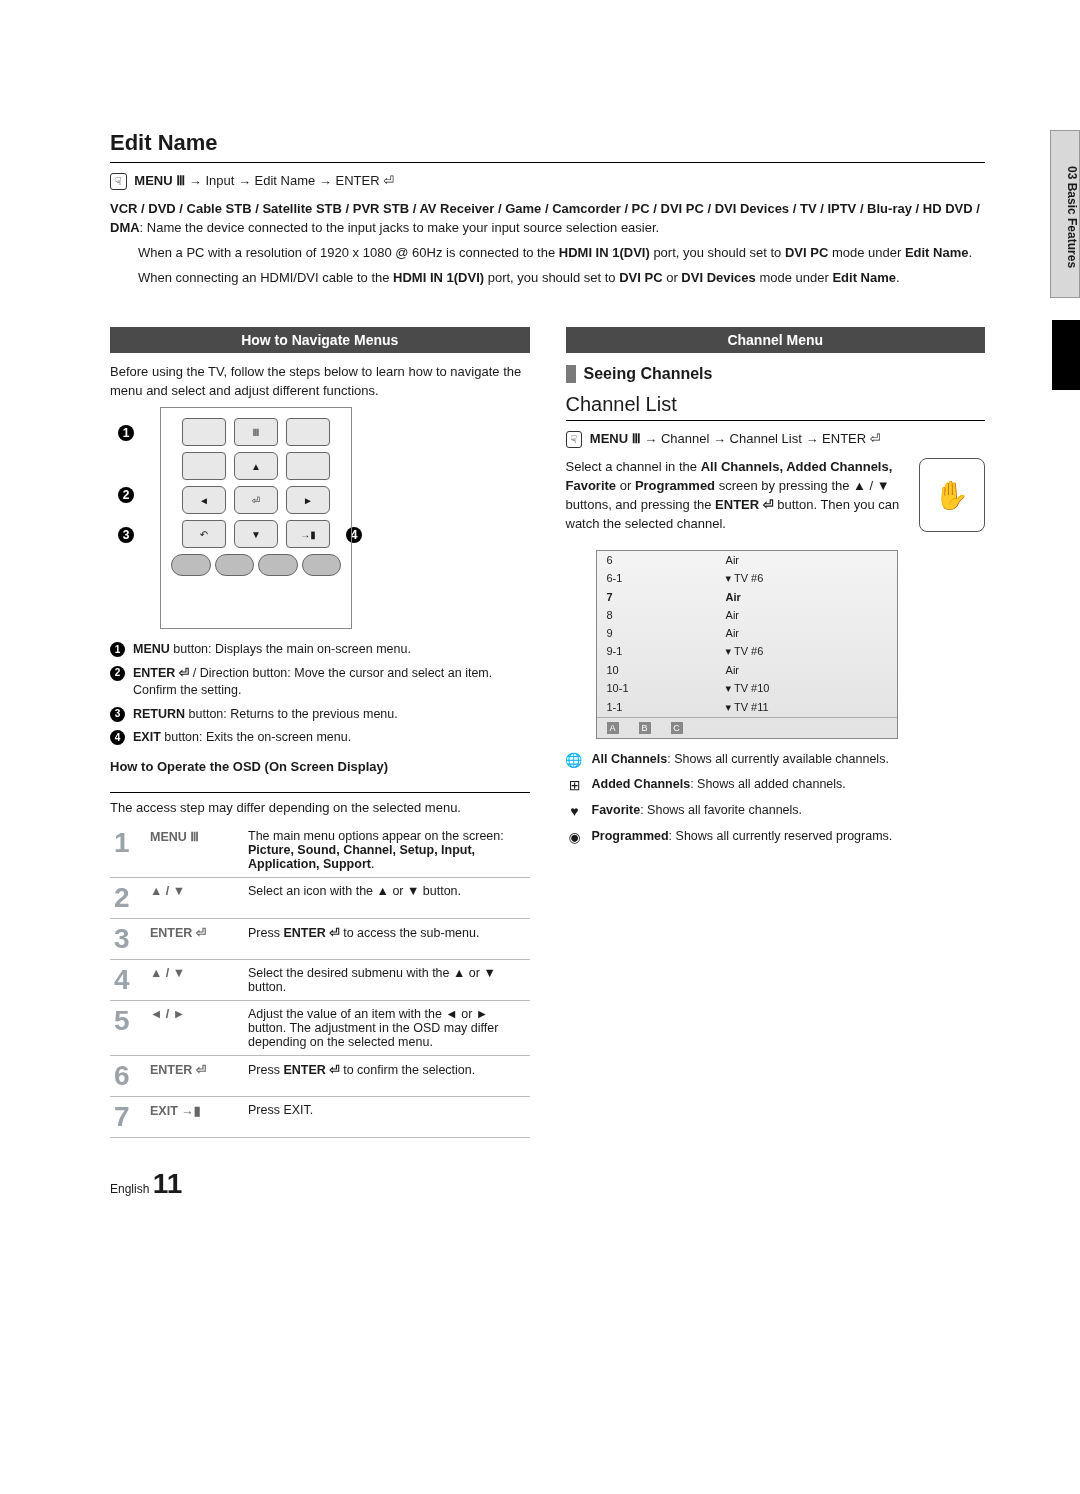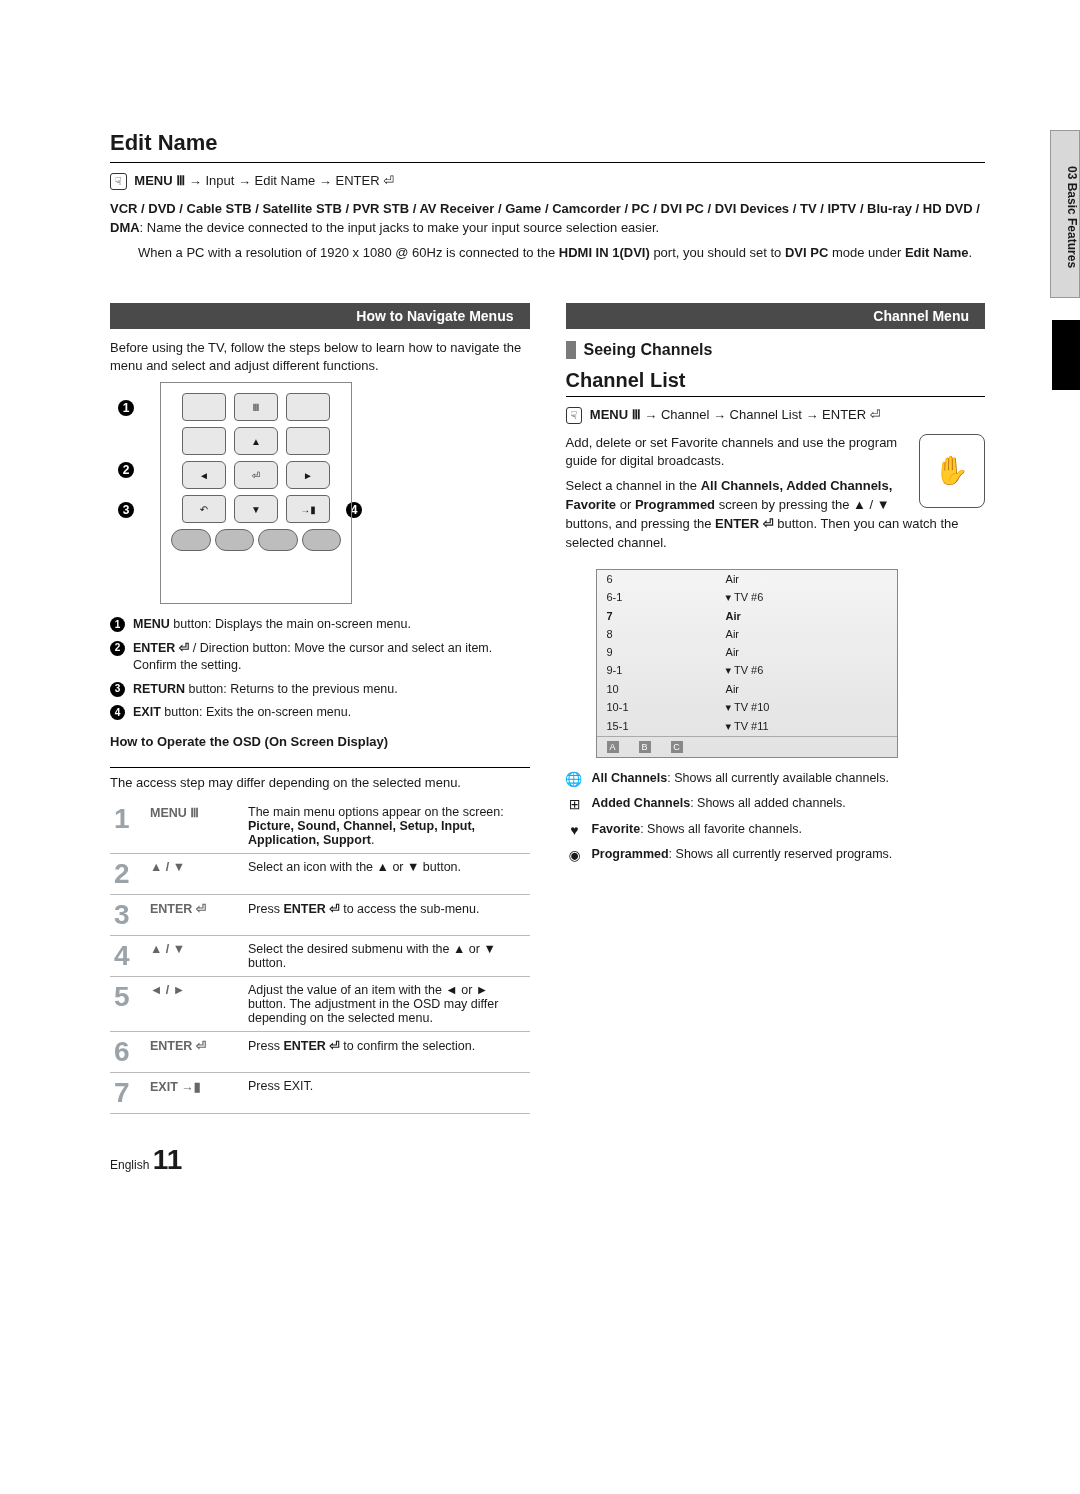--- a/index.html
+++ b/index.html
@@ -72,36 +72,36 @@
     gap: 36px;
     margin-top: 40px;
   }
   .col {
     flex: 1;
     min-width: 0;
   }
   .dark-header {
     background: #4a4a4a;
     color: #fff;
-    text-align: right;
+    text-align: center;
     font-weight: bold;
     font-size: 14px;
     padding: 5px 16px;
     margin-bottom: 10px;
   }
   .sub-head {
     font-size: 16px;
     font-weight: bold;
     border-left: 10px solid #7a7a7a;
     padding-left: 8px;
     margin: 12px 0 8px 0;
   }
   .feature-title {
     font-size: 20px;
-    font-weight: bold;
+    font-weight: normal;
     margin: 10px 0 4px 0;
   }
   .remote-diagram {
     border: 1px solid #888;
     width: 170px;
     height: 200px;
     margin: 6px 0 12px 50px;
     display: flex;
     flex-direction: column;
     gap: 6px;
@@ -288,20 +288,23 @@
   </div>
 
   <p class="body-text">
     <b>VCR / DVD / Cable STB / Satellite STB / PVR STB / AV Receiver / Game / Camcorder / PC / DVI PC / DVI Devices / TV / IPTV / Blu-ray / HD DVD / DMA</b><span>: Name the device connected to the input jacks to make your input source selection easier.</span>
   </p>
 
   <p class="body-text indent">
     <span>When a PC with a resolution of 1920 x 1080 @ 60Hz is connected to the </span><b>HDMI IN 1(DVI)</b><span> port, you should set to </span><b>DVI PC</b><span> mode under </span><b>Edit Name</b><span>.</span>
   </p>
 
+  <p class="body-text indent">
+    <span>When connecting an HDMI/DVI cable to the </span><b>HDMI IN 1(DVI)</b><span> port, you should set to </span><b>DVI PC</b><span> or </span><b>DVI Devices</b><span> mode under </span><b>Edit Name</b><span>.</span>
+  </p>
 
   <div class="columns">
 
     <div class="col">
       <div class="dark-header">How to Navigate Menus</div>
       <p class="body-text">Before using the TV, follow the steps below to learn how to navigate the menu and select and adjust different functions.</p>
 
       <div style="position:relative;">
         <span class="callout" style="left:8px; top:18px;">1</span>
         <span class="callout" style="left:8px; top:80px;">2</span>
@@ -409,21 +412,20 @@
       <hr>
 
       <div class="breadcrumb">
         <span class="hand-icon">☟</span>
         <b><span>MENU</span> Ⅲ</b>
         <span><span> → Channel → Channel List → ENTER</span> ⏎</span>
       </div>
 
       <div class="hand-graphic">✋</div>
 
-      <p class="body-text">Add, delete or set Favorite channels and use the program guide for digital broadcasts.</p>
       <p class="body-text">
         <span>Select a channel in the </span><b>All Channels, Added Channels, Favorite</b><span> or </span><b>Programmed</b><span> screen by pressing the ▲ / ▼ buttons, and pressing the </span><b>ENTER ⏎</b><span> button. Then you can watch the selected channel.</span>
       </p>
 
       <div style="clear:both;"></div>
 
       <div class="channel-panel">
         <table>
           <tbody>
               <tr>
@@ -452,21 +454,21 @@
               </tr>
           <tr>
                 <td>10</td>
                 <td>Air</td>
               </tr>
           <tr>
                 <td>10-1</td>
                 <td>▾ TV #10</td>
               </tr>
           <tr>
-                <td>15-1</td>
+                <td>1-1</td>
                 <td>▾ TV #11</td>
               </tr>
         </tbody>
           </table>
         <div class="footer">
           <span><span class="box">A</span></span>
           <span><span class="box">B</span></span>
           <span><span class="box">C</span></span>
         </div>
       </div>

